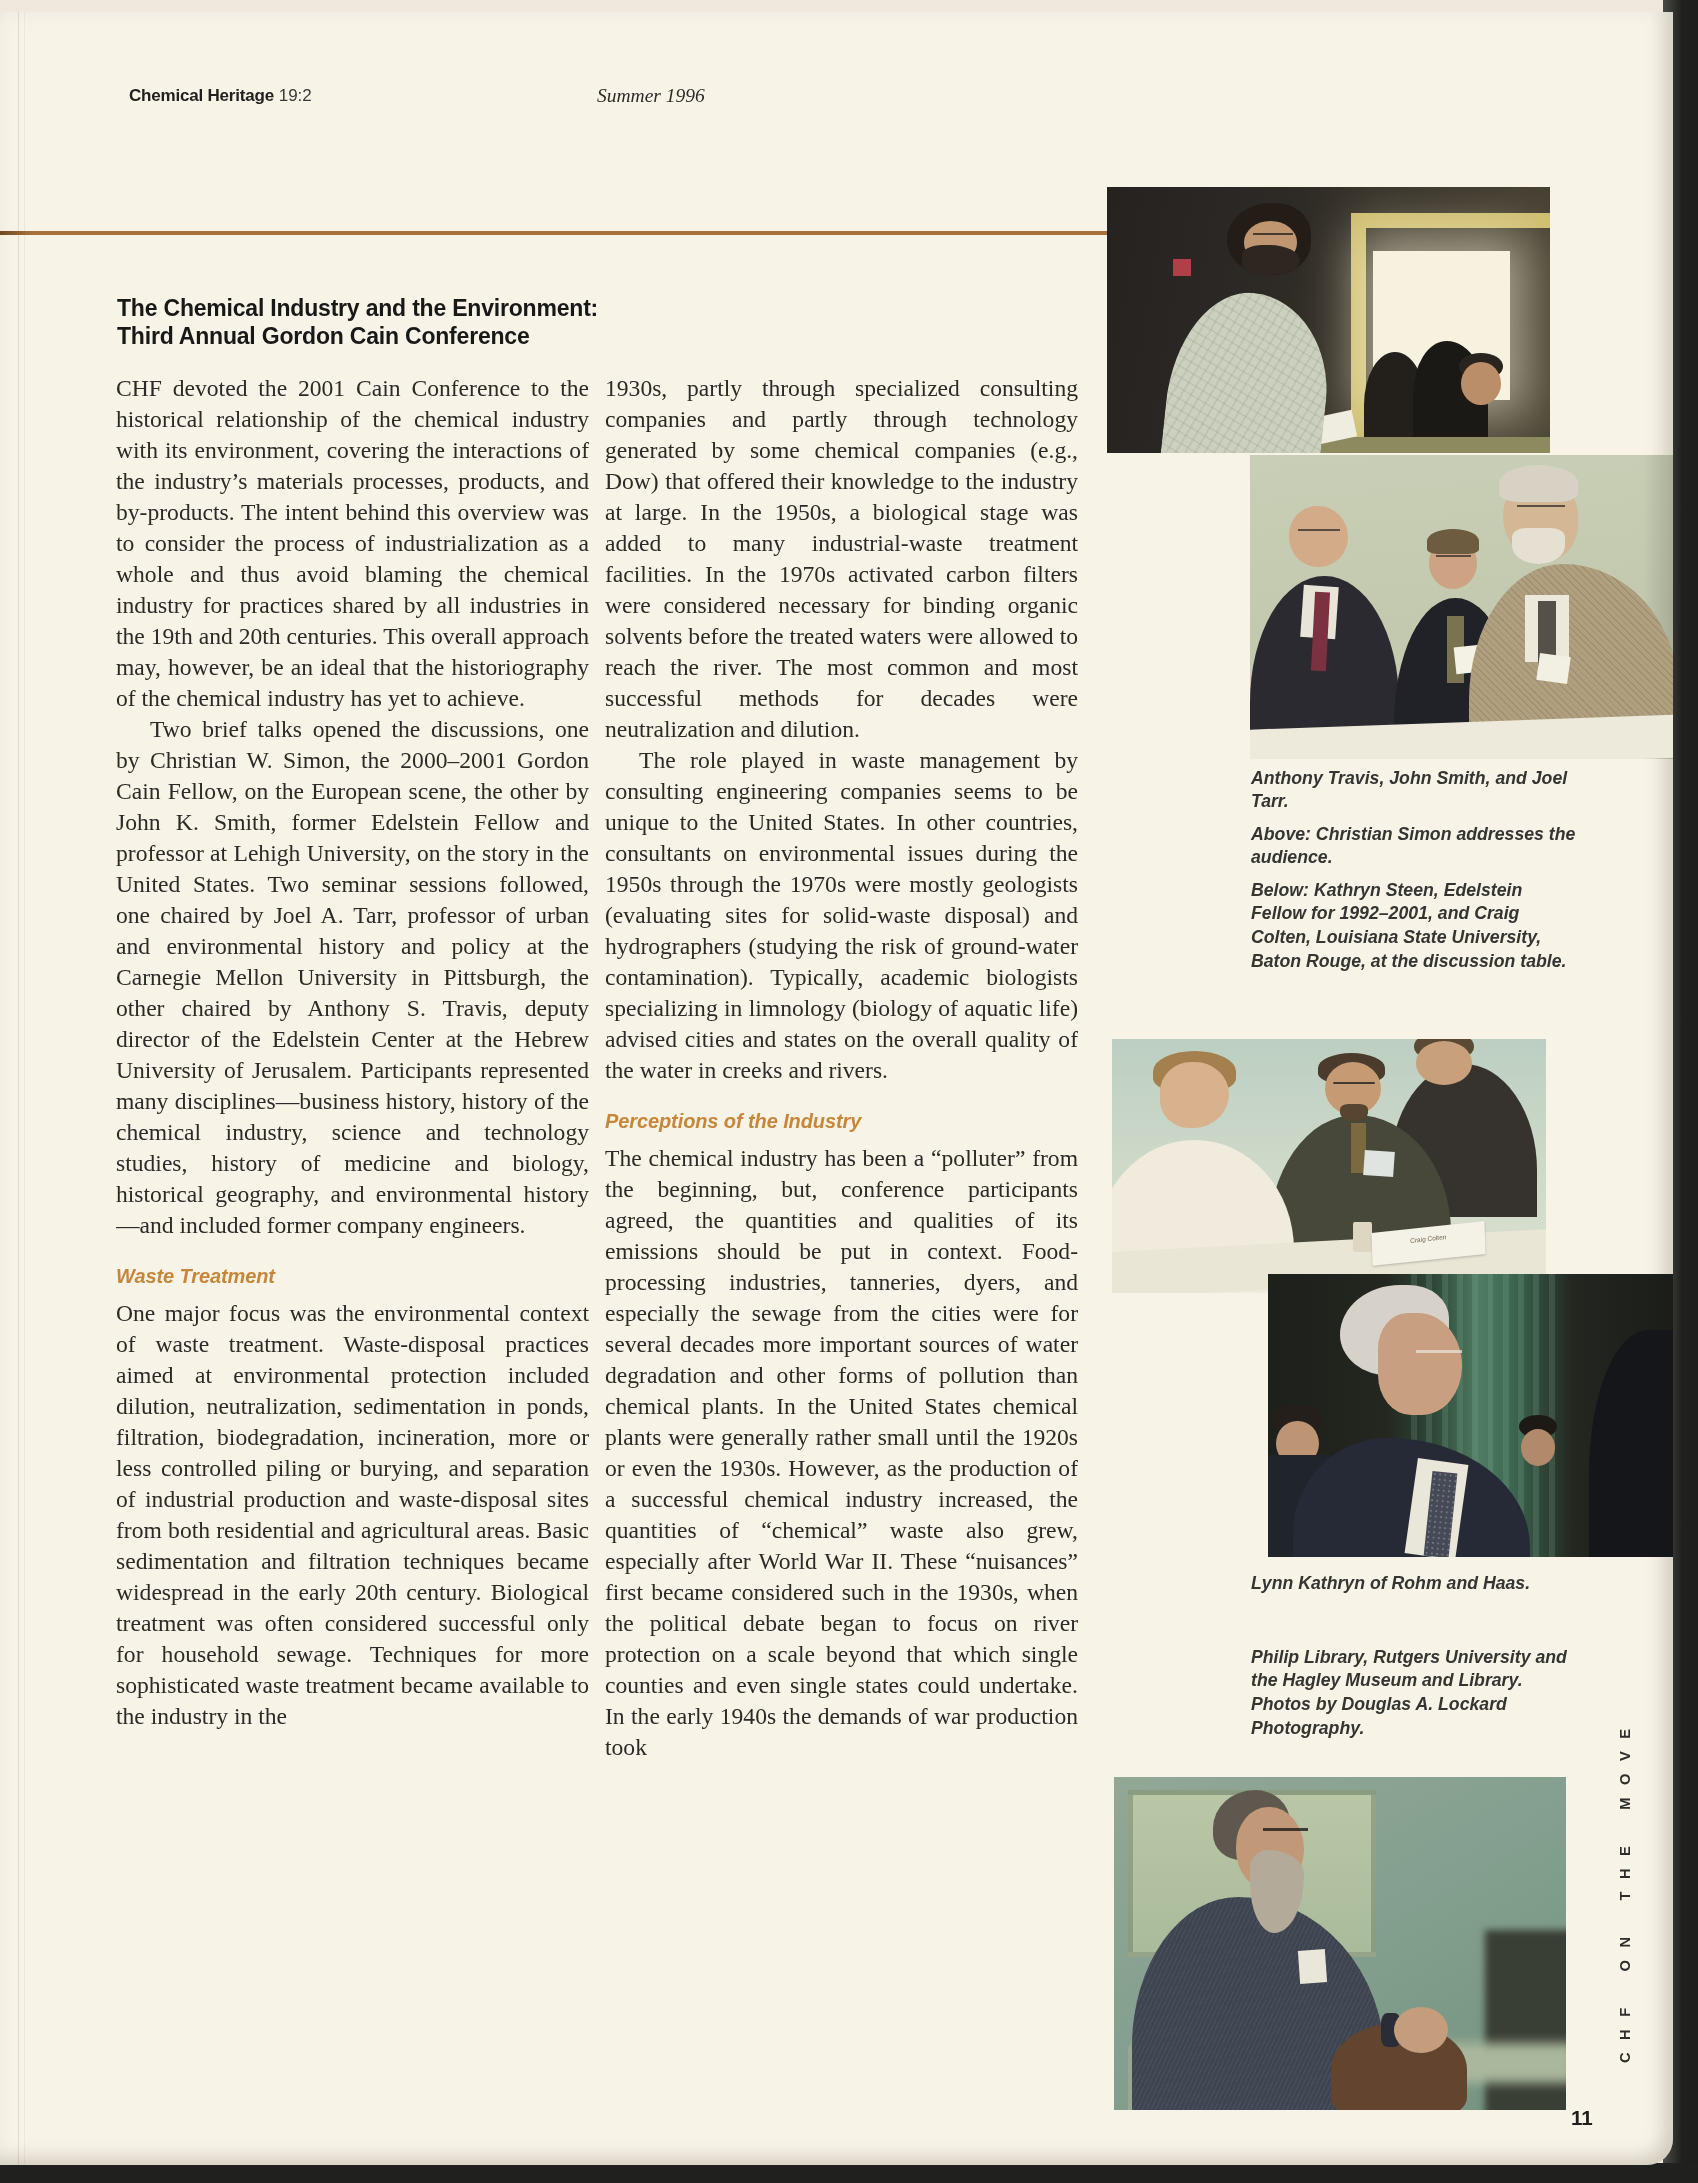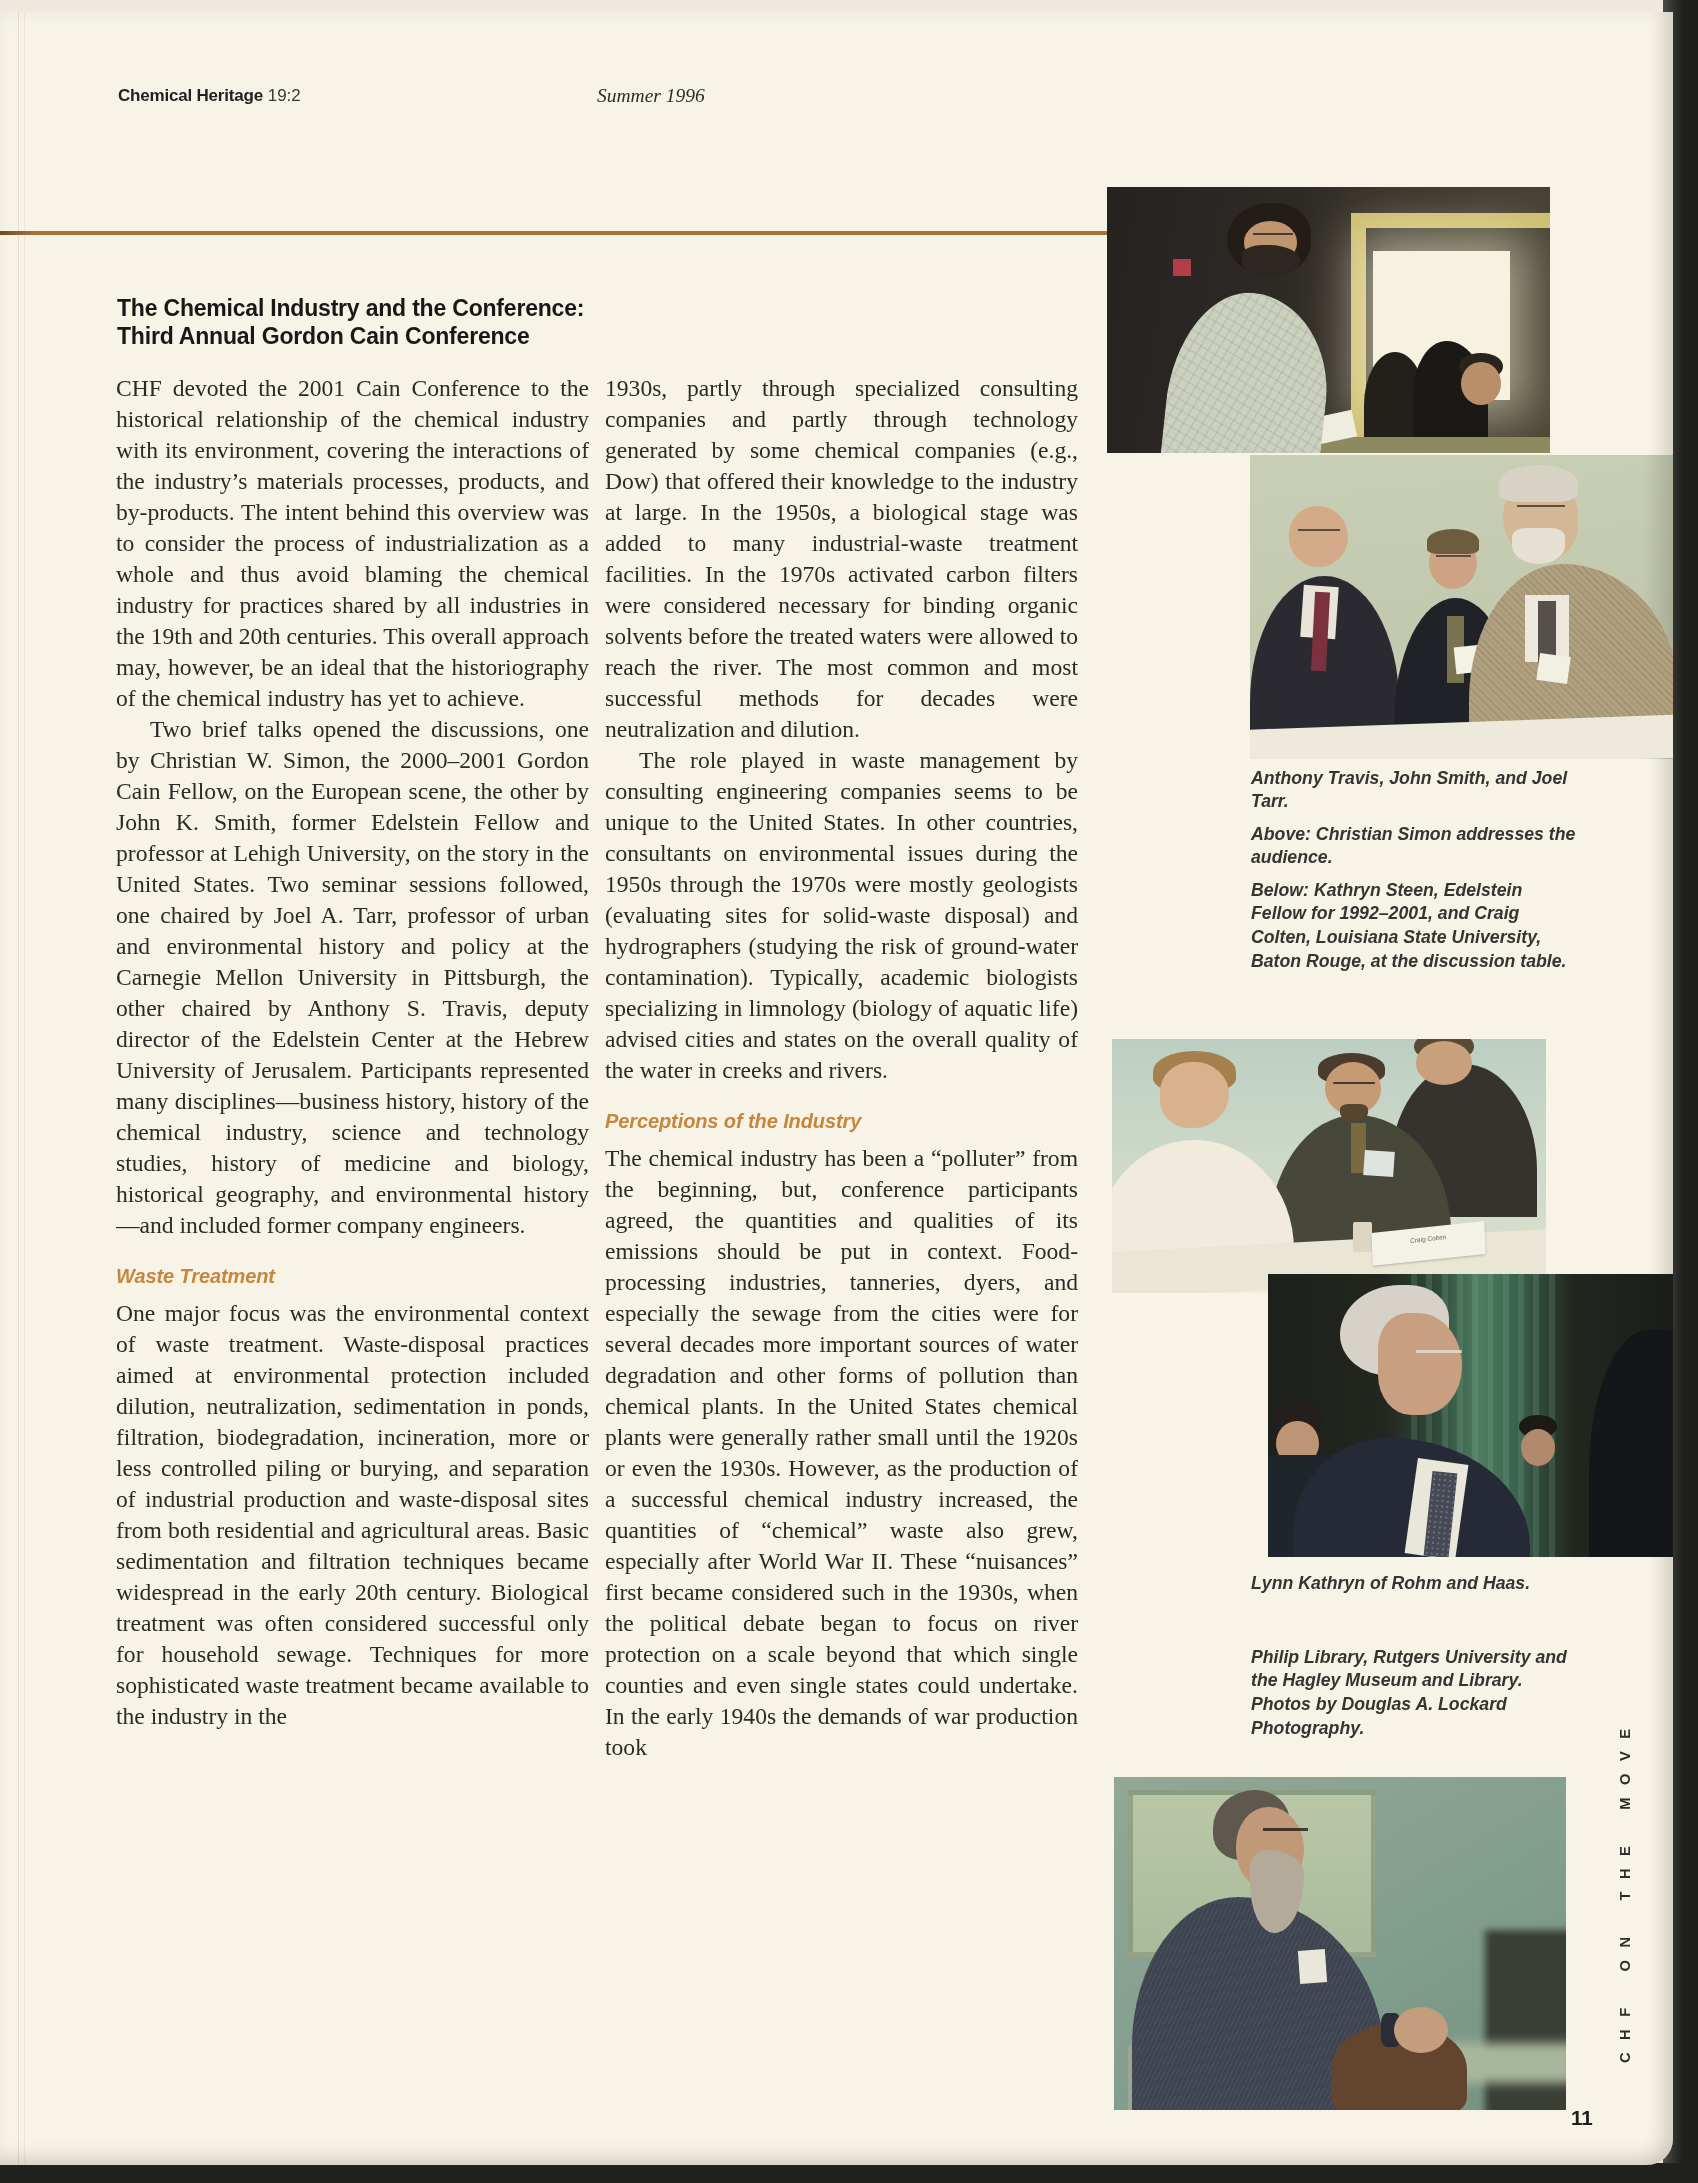--- a/index.html
+++ b/index.html
@@ -6,21 +6,21 @@
   body{width:1698px;height:2183px;position:relative;background:#efe9dd;font-family:"Liberation Serif","DejaVu Serif",serif;}
 
   
   .dark-right{position:absolute;top:0;right:0;width:35px;height:100%;background:linear-gradient(90deg,#4a4a46,#1f1f1d 55%);}
   .dark-bottom{position:absolute;left:0;bottom:0;width:100%;height:20px;background:#20201e;}
   .page{position:absolute;left:0;top:11.8px;width:1673px;height:2153px;background:#f7f3e7;border-bottom-right-radius:26px;box-shadow:inset -8.3px -5.9px 17.7px rgba(90,80,60,.25), inset 0 3.5px 7px rgba(255,255,255,.5);overflow:hidden;}
   .crease{position:absolute;left:17.7px;top:0;width:1.8px;height:100%;background:rgba(120,100,70,.16);}
   .crease2{position:absolute;left:23.6px;top:0;width:1.2px;height:100%;background:rgba(120,100,70,.08);}
 
   
-  .mast{position:absolute;top:74px;left:118px;font-family:"Liberation Sans","DejaVu Sans",sans-serif;font-size:17px;color:#22211f;text-align:center;}
+  .mast{position:absolute;top:74px;left:129px;font-family:"Liberation Sans","DejaVu Sans",sans-serif;font-size:17px;color:#22211f;text-align:center;}
   .mast b{font-weight:700;letter-spacing:-0.2px;}
   .mast .issue{font-weight:400;color:#3a3936;}
   .season{position:absolute;top:73px;left:597px;font-size:19.5px;font-style:italic;color:#2c2b28;}
   .rule{position:absolute;top:219px;left:0;width:1107px;height:4.1px;background:linear-gradient(90deg,#6f4a20,var(--accent,#a8703a) 32px);}
 
   
   .title{position:absolute;left:117px;top:282px;width:884px;font-family:"Liberation Sans","DejaVu Sans",sans-serif;font-weight:700;font-size:23px;line-height:28px;letter-spacing:-0.2px;color:#181816;}
 
   
   .col{position:absolute;top:361px;width:473px;height:1745px;overflow:hidden;font-size:23.6px;line-height:31px;color:#2b2a26;text-align:justify;}
@@ -152,21 +152,21 @@
   <div class="crease2"></div>
 
   <div class="mast">
     <b>Chemical Heritage</b>
     <span class="issue">19:2</span>
   </div>
   <div class="season">Summer 1996</div>
   <div class="rule"></div>
 
   <div class="title">
-    <div>The Chemical Industry and the Conference:</div>
+    <div>The Chemical Industry and the Environment:</div>
     <div>Third Annual Gordon Cain Conference</div>
   </div>
 
   <div class="col col-left">
     <p>CHF devoted the 2001 Cain Conference to the historical relationship of the chemical industry with its environment, covering the interactions of the industry’s materials processes, products, and by-products. The intent behind this overview was to consider the process of industrialization as a whole and thus avoid blaming the chemical industry for practices shared by all industries in the 19th and 20th centuries. This overall approach may, however, be an ideal that the historiography of the chemical industry has yet to achieve.</p>
     <p class="ind">Two brief talks opened the discussions, one by Christian W. Simon, the 2000–2001 Gordon Cain Fellow, on the European scene, the other by John K. Smith, former Edelstein Fellow and professor at Lehigh University, on the story in the United States. Two seminar sessions followed, one chaired by Joel A. Tarr, professor of urban and environmental history and policy at the Carnegie Mellon University in Pittsburgh, the other chaired by Anthony S. Travis, deputy director of the Edelstein Center at the Hebrew University of Jerusalem. Participants represented many disciplines—business history, history of the chemical industry, science and technology studies, history of medicine and biology, historical geography, and environmental history—and included former company engineers.</p>
     <div class="colhead">Waste Treatment</div>
     <p>One major focus was the environmental context of waste treatment. Waste-disposal practices aimed at environmental protection included dilution, neutralization, sedimentation in ponds, filtration, biodegradation, incineration, more or less controlled piling or burying, and separation of industrial production and waste-disposal sites from both residential and agricultural areas. Basic sedimentation and filtration techniques became widespread in the early 20th century. Biological treatment was often considered successful only for household sewage. Techniques for more sophisticated waste treatment became available to the industry in the</p>
   </div>
 

